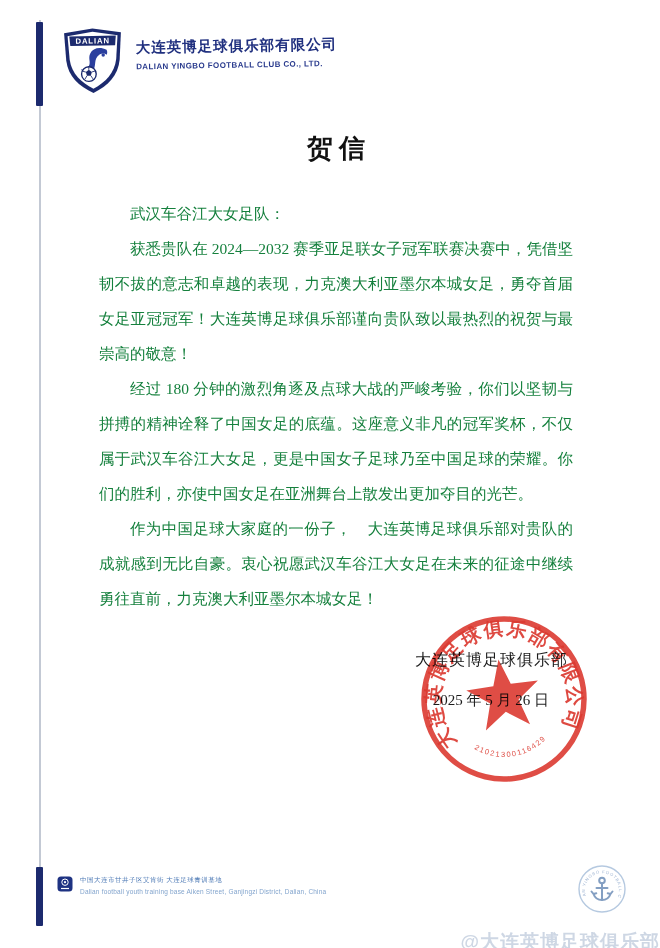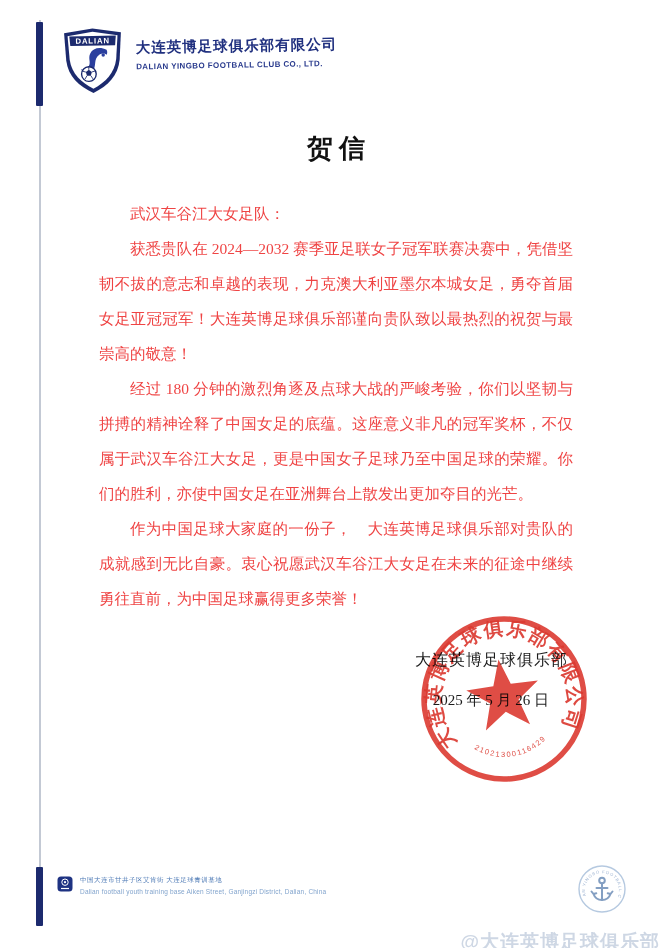--- a/index.html
+++ b/index.html
@@ -21,21 +21,21 @@
   .club-names { position:absolute; left:74px; top:12px; }
   .club-name-cn { font-family:"Liberation Sans","DejaVu Sans",sans-serif; font-weight:bold; font-size:14.5px; color:#20307f; letter-spacing:1px; white-space:nowrap; }
   .club-name-en { font-family:"Liberation Sans","DejaVu Sans",sans-serif; font-weight:bold; font-size:8px; color:#2b3c8e; letter-spacing:0.4px; margin-top:5px; white-space:nowrap; }
 
   
   .title { position:absolute; left:0; top:131px; width:660px; text-align:center;
     font-size:26px; font-weight:bold; letter-spacing:6px; padding-left:18px; color:#111; }
 
   
   .body-text { position:absolute; left:99px; top:196px; width:474px;
-    font-size:15.5px; line-height:35px; text-align:justify; color:#ef4444; }
+    font-size:15.5px; line-height:35px; text-align:justify; color:#15803d; }
   .body-text p { text-indent:2em; margin:0; }
   .salutation { text-indent:0; }
 
   
   .signature { position:absolute; right:92px; top:650px; font-size:16px; letter-spacing:1px; color:#1c1c1c; }
   .sign-date { position:absolute; right:111px; top:691px; font-size:15px; color:#1c1c1c; }
 
   
   .seal { position:absolute; left:416px; top:611px; width:176px; height:176px;
     transform:rotate(-8deg); mix-blend-mode:multiply; opacity:0.92; pointer-events:none; }
@@ -80,21 +80,21 @@
       <div class="club-name-en">DALIAN YINGBO FOOTBALL CLUB CO., LTD.</div>
     </div>
   </div>
 
   <div class="title">贺信</div>
 
   <div class="body-text">
     <p class="salutation">武汉车谷江大女足队：</p>
     <p>获悉贵队在 2024—2032 赛季亚足联女子冠军联赛决赛中，凭借坚韧不拔的意志和卓越的表现，力克澳大利亚墨尔本城女足，勇夺首届女足亚冠冠军！大连英博足球俱乐部谨向贵队致以最热烈的祝贺与最崇高的敬意！</p>
     <p>经过 180 分钟的激烈角逐及点球大战的严峻考验，你们以坚韧与拼搏的精神诠释了中国女足的底蕴。这座意义非凡的冠军奖杯，不仅属于武汉车谷江大女足，更是中国女子足球乃至中国足球的荣耀。你们的胜利，亦使中国女足在亚洲舞台上散发出更加夺目的光芒。</p>
-    <p>作为中国足球大家庭的一份子，　大连英博足球俱乐部对贵队的成就感到无比自豪。衷心祝愿武汉车谷江大女足在未来的征途中继续勇往直前，为中国足球赢得更多荣誉！</p>
+    <p>作为中国足球大家庭的一份子，　大连英博足球俱乐部对贵队的成就感到无比自豪。衷心祝愿武汉车谷江大女足在未来的征途中继续勇往直前，力克澳大利亚墨尔本城女足！</p>
   </div>
 
   <div class="signature">大连英博足球俱乐部</div>
   <div class="sign-date">2025 年 5 月 26 日</div>
 
   <svg class="seal" viewBox="0 0 176 176">
     <defs>
       <path id="sealRing" d="M 35.6,124.7 A 64,64 0 1 1 140.4,124.7" fill="none"></path>
       <path id="sealSerial" d="M 50.7,132.4 A 58,58 0 0 0 125.3,132.4" fill="none"></path>
     </defs>

